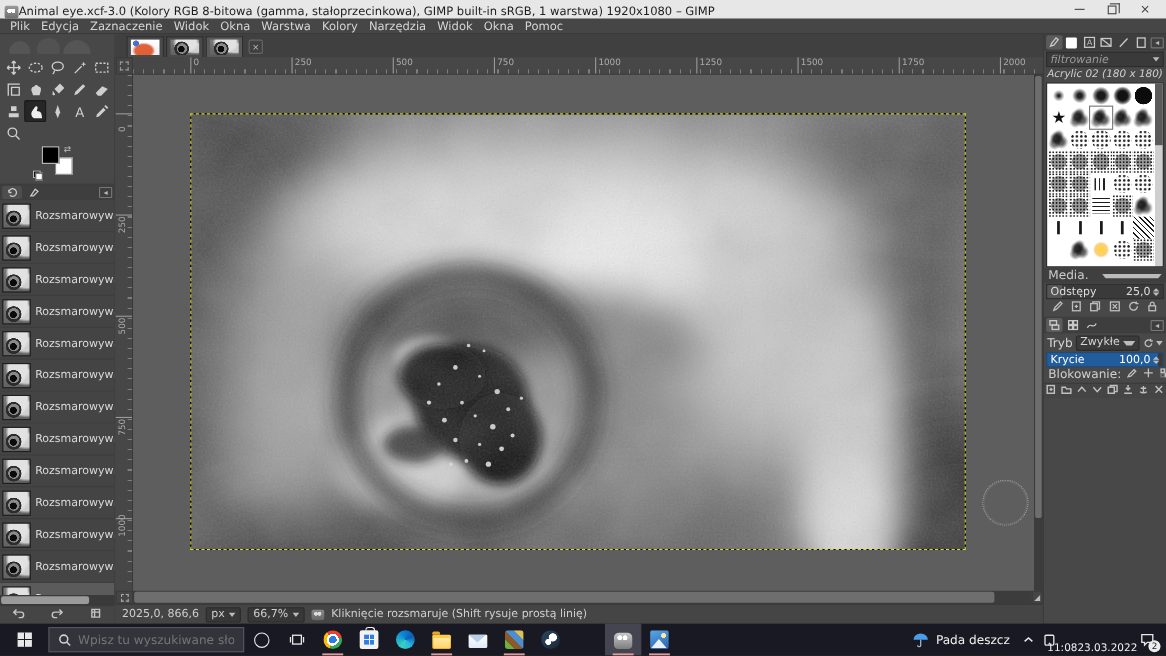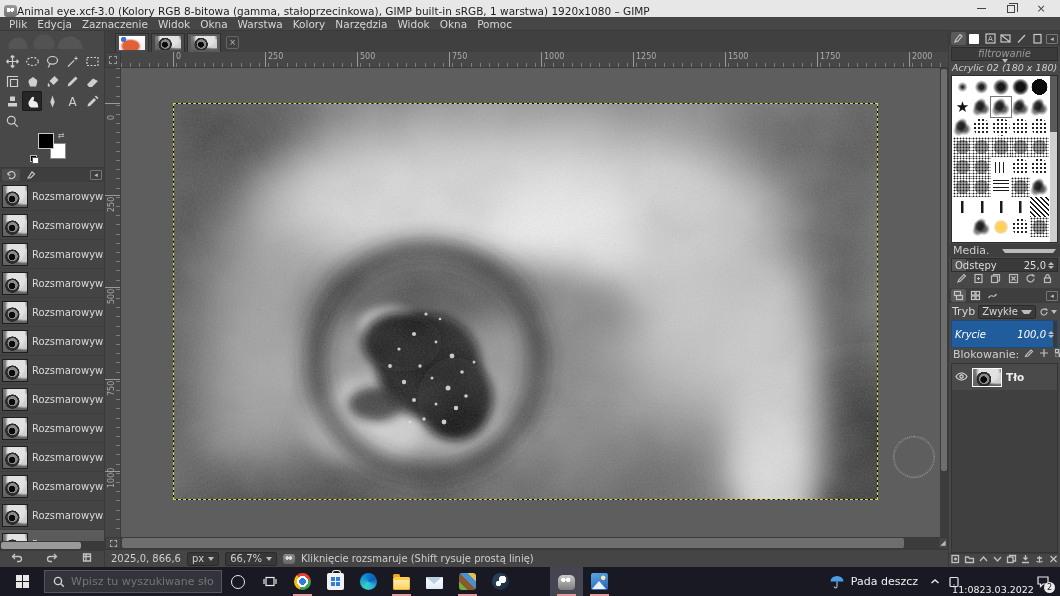--- a/index.html
+++ b/index.html
@@ -120,21 +120,21 @@
   .chev { width:0; height:0; border-left:3.5px solid transparent; border-right:3.5px solid transparent; border-top:4px solid #bbb; }
   .sb-wilber { width:12px; height:10px; border-radius:3px; background:radial-gradient(circle at 35% 40%,#ddd 0 1.5px,transparent 2px),radial-gradient(circle at 62% 40%,#ddd 0 1.5px,transparent 2px),linear-gradient(#8a8a8a,#666); }
 
   
   .right-dock { width:112px; background:#484848; border-left:1px solid #3a3a3a; display:flex; flex-direction:column; }
   .rd-tabs { height:15px; background:#3e3e3e; display:flex; align-items:center; gap:1px; padding:0 2px; }
   .rd-tab { width:15px; height:13px; display:flex; align-items:center; justify-content:center; }
   .rd-tab.active { background:#5a5a5a; border-radius:2px; }
   .rd-tab svg { width:11px; height:11px; stroke:#c8c8c8; fill:none; stroke-width:1.2; }
   .rd-tab .wsq { width:10px; height:10px; background:#fff; border-radius:1px; }
-  .filter-row { height:14px; background:#3a3a3a; border:1px solid #2d2d2d; margin:1px 2px 0; display:flex; align-items:center; padding:0 3px;flex-direction:column; }
+  .filter-row { height:14px; background:#3a3a3a; border:1px solid #2d2d2d; margin:1px 2px 0; display:flex; align-items:center; padding:0 3px; }
   .filter-row .ph { flex:1; color:#9a9a9a; font-style:italic; font-size:10px; }
   .brush-name { height:13px; color:#d0d0d0; font-size:9.5px; font-style:italic; padding:1px 3px 0; white-space:nowrap; overflow:hidden; }
   .brush-grid-wrap { height:168px; display:flex; margin:1px 2px 0; border:1px solid #2d2d2d; }
   .brush-grid { flex:1; background:#fff; display:grid; grid-template-columns:repeat(5,1fr); grid-auto-rows:20px; padding:1px; gap:0; overflow:hidden; }
   .brush { position:relative; display:flex; align-items:center; justify-content:center; color:#111; }
   .brush.selected { outline:1px solid #777; }
   .b-dot1 { background:radial-gradient(circle closest-side,#2a2a2a 0 10%,rgba(0,0,0,.45) 28%,transparent 55%); }
   .b-dot2 { background:radial-gradient(circle closest-side,#222 0 22%,rgba(0,0,0,.5) 45%,transparent 72%); }
   .b-dot3 { background:radial-gradient(circle closest-side,#1a1a1a 0 34%,rgba(0,0,0,.55) 58%,transparent 82%); }
   .b-dot4 { background:radial-gradient(circle closest-side,#111 0 46%,rgba(0,0,0,.6) 68%,transparent 90%); }
@@ -167,22 +167,22 @@
   .spin .dn { border-top:3.5px solid #bbb; }
   .brush-actions { height:15px; display:flex; align-items:center; justify-content:space-around; padding:0 4px; }
   .brush-actions svg { width:11px; height:11px; stroke:#bdbdbd; fill:none; stroke-width:1.2; }
 
   .layers-tabs { height:15px; background:#3e3e3e; display:flex; align-items:center; gap:2px; padding:0 2px; margin-top:1px; }
   .mode-row { height:17px; display:flex; align-items:center; gap:3px; padding:0 3px; color:#d6d6d6; }
   .mode-sel { flex:1; height:14px; background:#3a3a3a; border:1px solid #2b2b2b; border-radius:2px; display:flex; align-items:center; padding:0 3px; gap:3px; }
   .mode-sel span { flex:1; font-size:10px; }
   .mode-extra { display:flex; align-items:center; gap:2px; }
   .mode-extra svg { width:10px; height:10px; stroke:#bbb; fill:none; stroke-width:1.2; }
-  .opacity-row { height:28px; margin:0 2px; border:1px solid #1f4a7a; display:flex; align-items:center; padding:0 3px; color:#fff; font-size:10px;
-      background:linear-gradient(to right,#215d9c 0 96%,#3a3a3a 96%);font-style:italic; }
+  .opacity-row { height:14px; margin:0 2px; border:1px solid #1f4a7a; display:flex; align-items:center; padding:0 3px; color:#fff; font-size:10px;
+      background:linear-gradient(to right,#215d9c 0 96%,#3a3a3a 96%); }
   .opacity-row .lbl { flex:1; }
   .lock-row { height:14px; display:flex; align-items:flex-start; gap:5px; padding:0 4px; color:#cfcfcf; }
   .lock-row svg { width:10px; height:10px; stroke:#c0c0c0; fill:none; stroke-width:1.2; }
   .layer-list { flex:1; background:#404040; border:1px solid #333; margin:1px 2px 0; min-height:0; }
   .layer-row { height:26px; display:flex; align-items:center; gap:4px; padding:0 3px; background:#4a4a4a; }
   .eye-ico svg { width:13px; height:9px; stroke:#d8d8d8; fill:none; stroke-width:1.2; }
   .layer-thumb { width:30px; height:19px; border:1px solid #fff; }
   .layer-name { color:#eee; font-size:10.5px; font-weight:bold; }
   .layer-btns { height:14px; display:flex; align-items:center; justify-content:space-around; background:#454545; border-top:1px solid #3a3a3a; }
   .layer-btns svg { width:11px; height:10px; stroke:#c0c0c0; fill:none; stroke-width:1.3; }
@@ -801,30 +801,20 @@
                 <path d="M5 1v8M1 5h8"></path>
               </svg></span>
           <span><svg viewBox="0 0 10 10">
                 <rect x="1.5" y="1.5" width="3" height="3"></rect>
                 <rect x="5.5" y="5.5" width="3" height="3"></rect>
                 <rect x="5.5" y="1.5" width="3" height="3" opacity=".4"></rect>
                 <rect x="1.5" y="5.5" width="3" height="3" opacity=".4"></rect>
               </svg></span>
         </div>
 
-        <div class="layer-list">
-            <div class="layer-row k-Tło">
-            <span class="eye-ico"><svg viewBox="0 0 13 9">
-                  <path d="M1 4.5C2.5 2 4.5 1 6.5 1s4 1 5.5 3.5C10.5 7 8.5 8 6.5 8S2.5 7 1 4.5z"></path>
-                  <circle cx="6.5" cy="4.5" r="1.6"></circle>
-                </svg></span>
-            <span class="layer-thumb mini-eye"></span>
-            <span class="layer-name">Tło</span>
-          </div>
-          </div>
 
         <div class="layer-btns">
           <span><svg viewBox="0 0 11 10">
                 <rect x="2" y="1.5" width="6.5" height="7"></rect>
                 <path d="M4 5h3M5.5 3.5v3"></path>
               </svg></span>
           <span><svg viewBox="0 0 11 10">
                 <path d="M1.5 3h3l1 1.5h4V8.5h-8z"></path>
               </svg></span>
           <span><svg viewBox="0 0 11 10">

